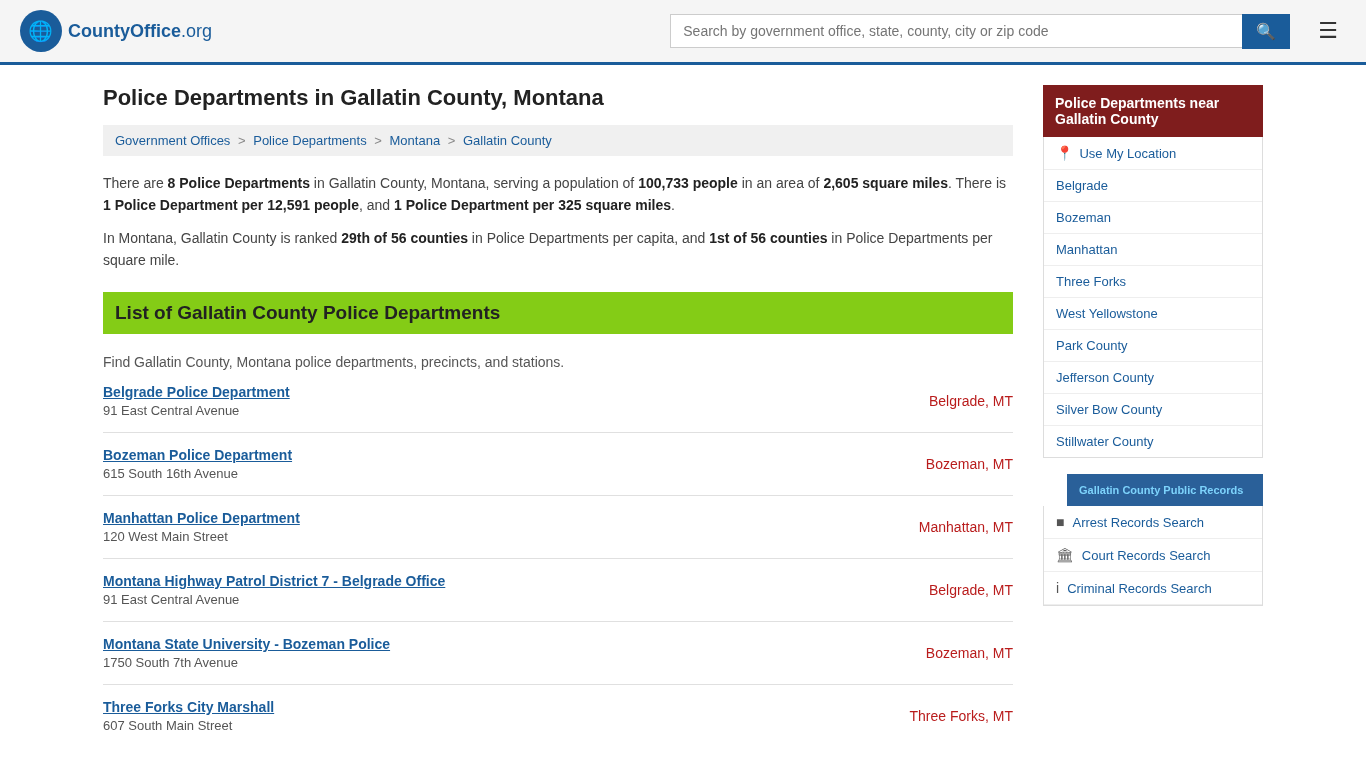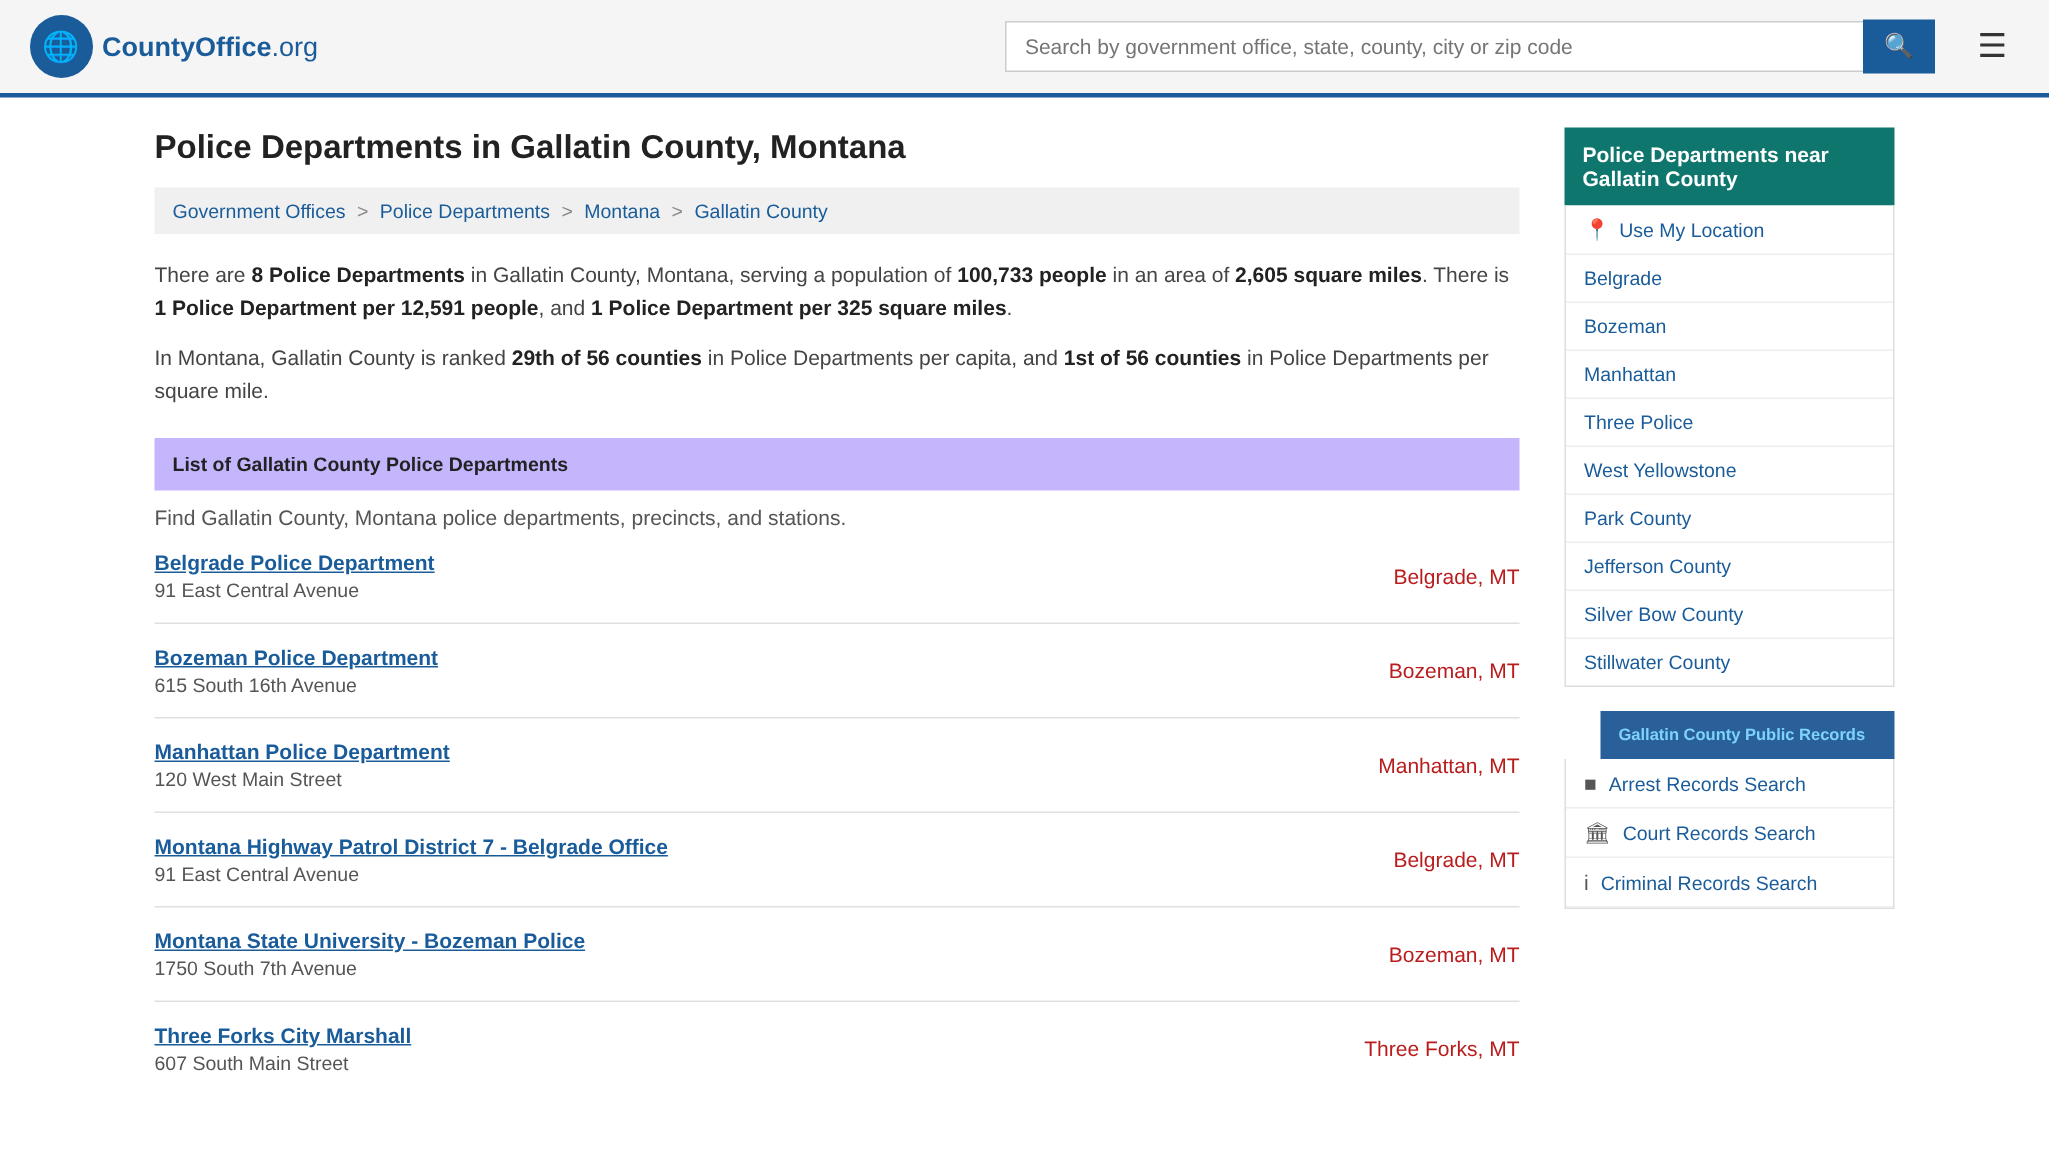--- a/index.html
+++ b/index.html
@@ -104,26 +104,26 @@
     .description {
       font-size: 14px;
       line-height: 1.6;
       margin-bottom: 10px;
       color: #444;
     }
     .description b { color: #222; }
 
     
     .section-header {
-      background: #c4b5fd;
+      background: #84cc16;
       padding: 10px 12px;
-      font-size: 13px;
+      font-size: 19px;
       font-weight: bold;
       color: #222;
-      margin: 20px 0 10px 0;
+      margin: 20px 0 20px 0;
     }
     .section-subtext {
       font-size: 14px;
       color: #555;
       margin-bottom: 0;
     }
 
     
     .dept-item {
       border-bottom: 1px solid #e0e0e0;
@@ -148,21 +148,21 @@
       white-space: nowrap;
     }
     .dept-address {
       font-size: 13px;
       color: #555;
       margin-top: 3px;
     }
 
     
     .sidebar-section-header {
-      background: #0f766e;
+      background: #7f1d1d;
       color: white;
       padding: 10px 12px;
       font-size: 14px;
       font-weight: bold;
       margin-bottom: 0;
     }
     .sidebar-list {
       background: #fff;
       border: 1px solid #ddd;
       border-top: none;
@@ -327,21 +327,21 @@
     <div class="sidebar-section-header">Police Departments near Gallatin County</div>
     <div class="sidebar-list">
       <div class="use-location">
         <span class="location-icon">📍</span>
         <span>Use My Location</span>
       </div>
       <div id="sidebar-links">
           <a href="#">Belgrade</a>
           <a href="#">Bozeman</a>
           <a href="#">Manhattan</a>
-          <a href="#">Three Police</a>
+          <a href="#">Three Forks</a>
           <a href="#">West Yellowstone</a>
           <a href="#">Park County</a>
           <a href="#">Jefferson County</a>
           <a href="#">Silver Bow County</a>
           <a href="#">Stillwater County</a>
         </div>
     </div>
 
     <div class="sidebar-section-header2">Gallatin County Public Records</div>
     <div class="public-records-list" id="public-records-links">

